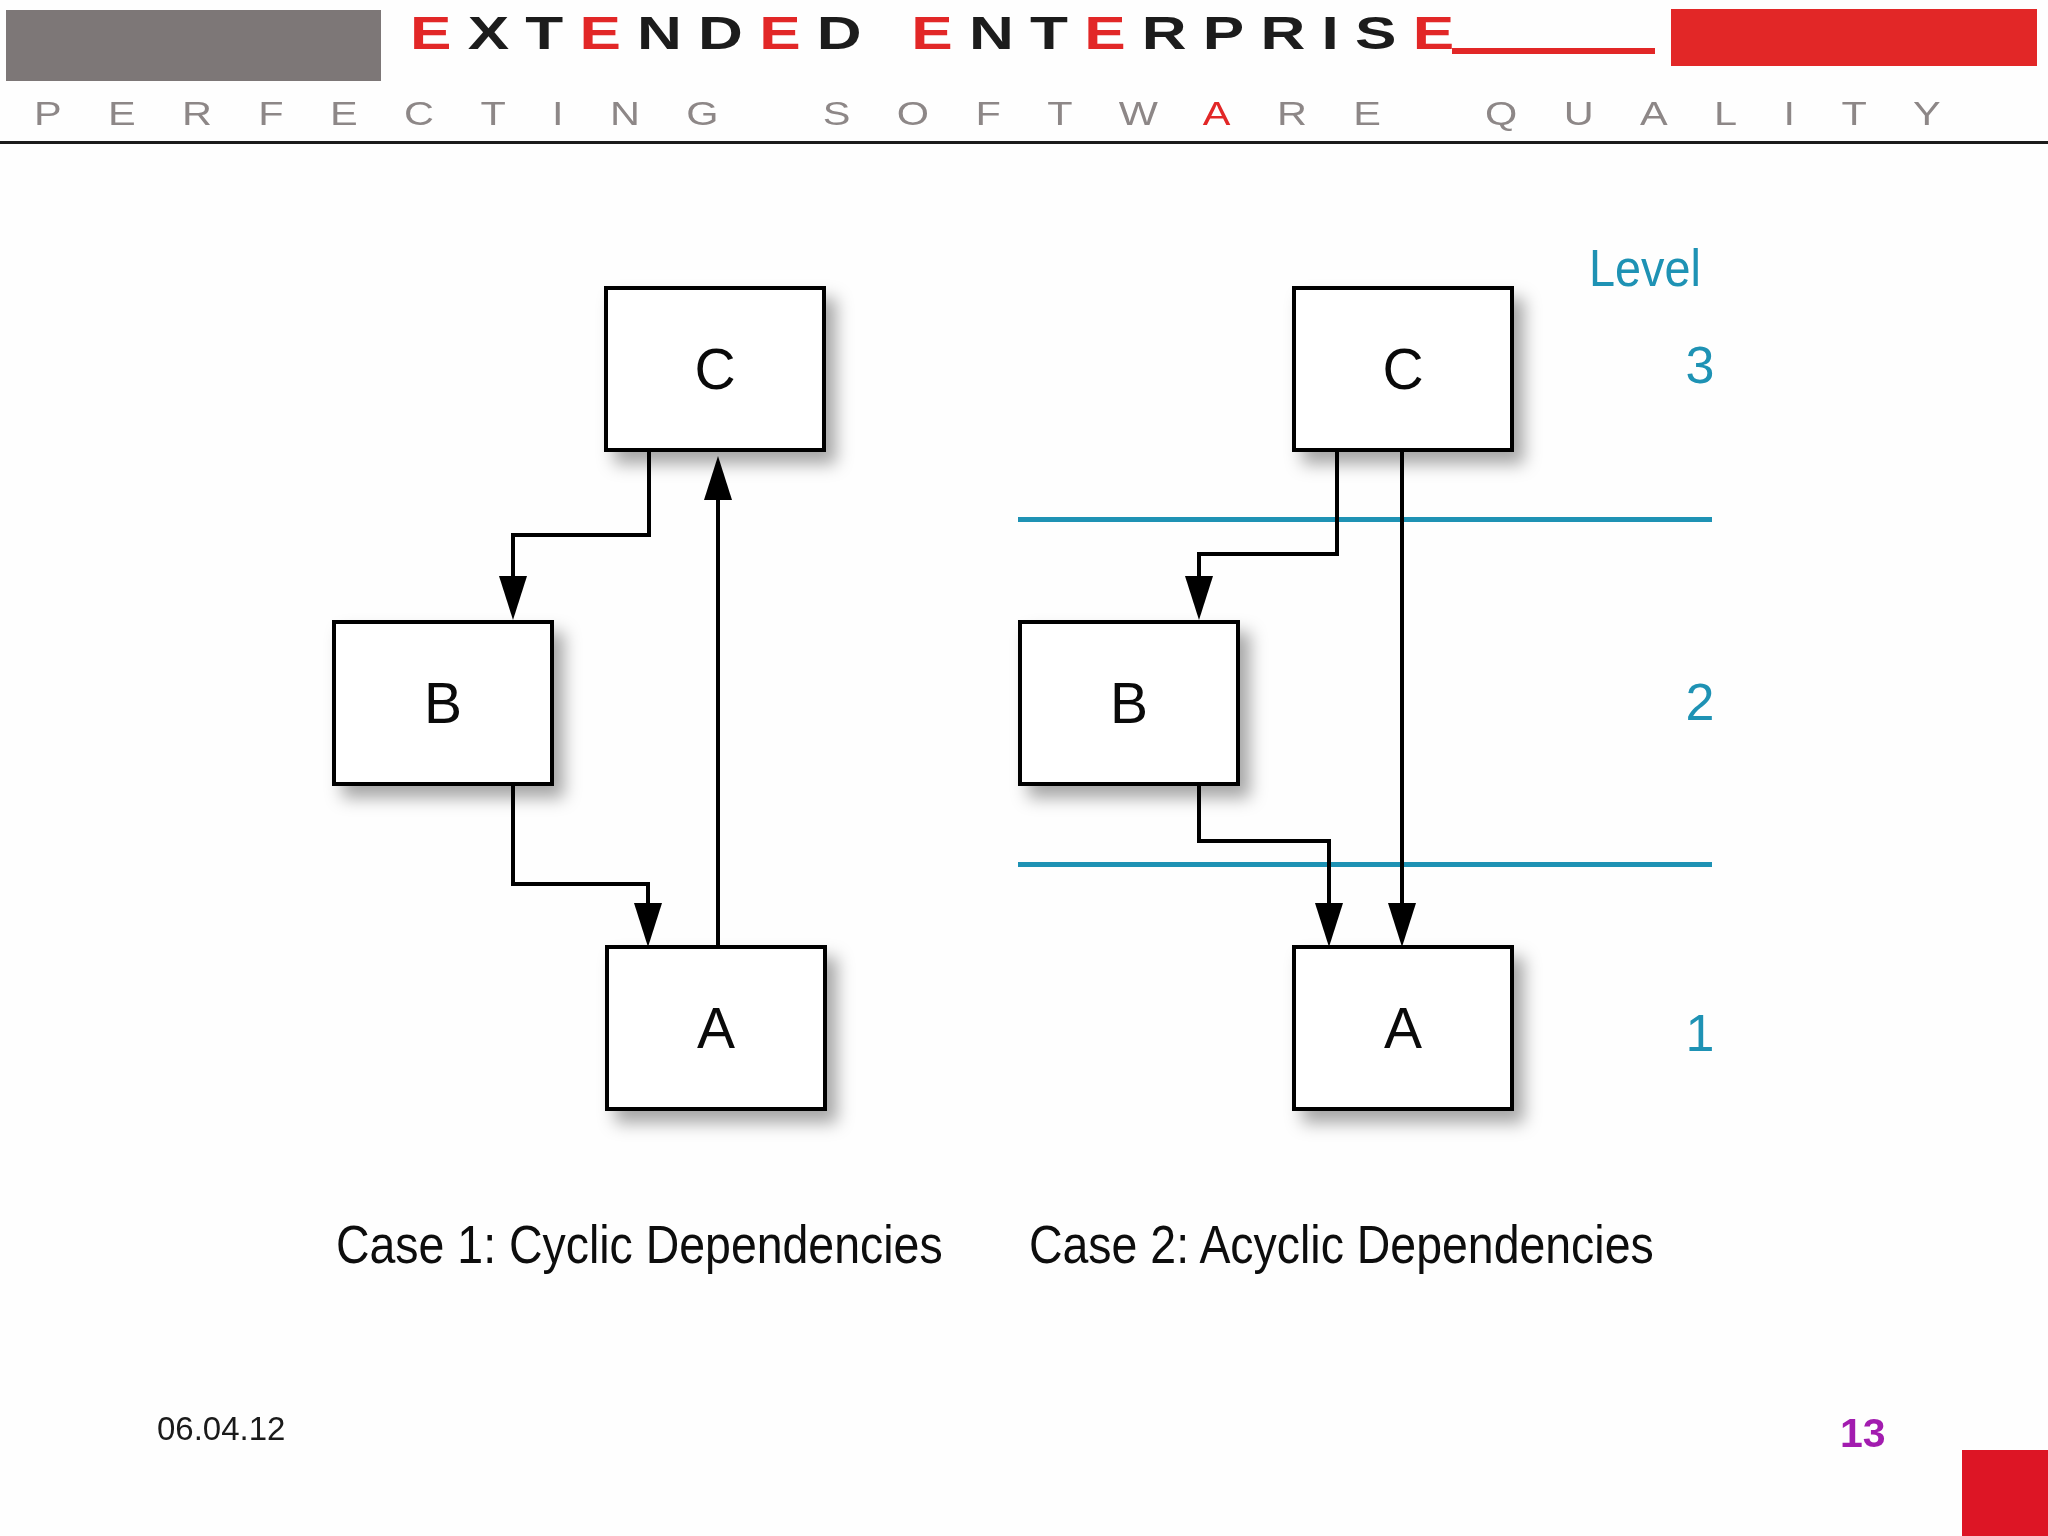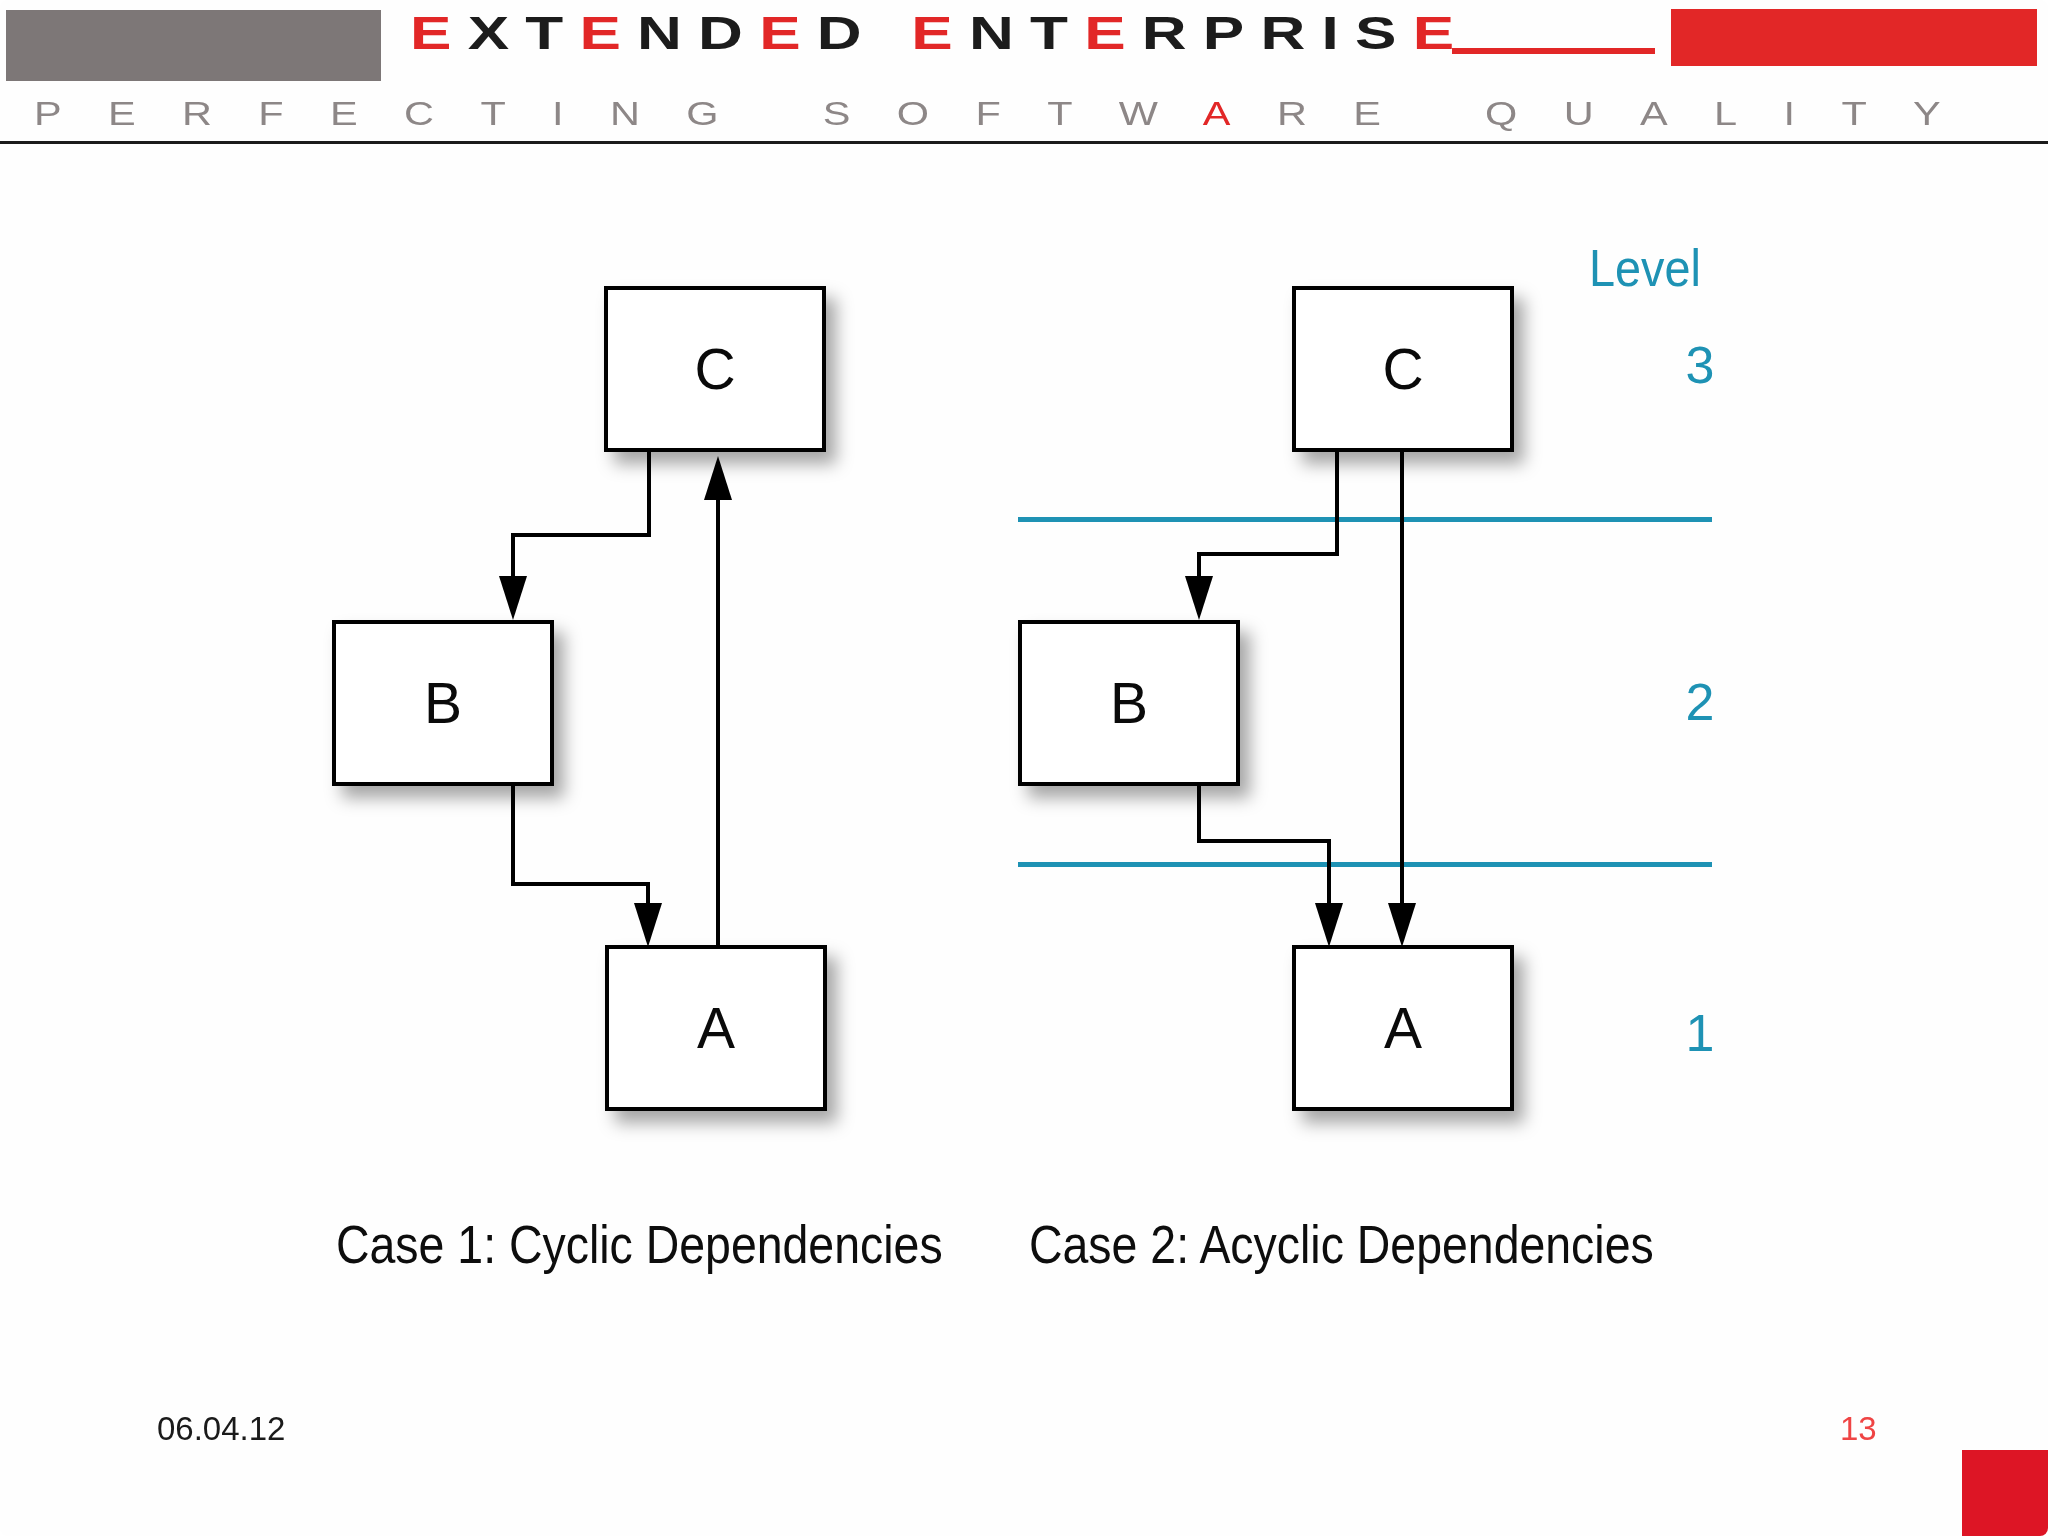--- a/index.html
+++ b/index.html
@@ -1,17 +1,17 @@
 <!DOCTYPE html>
 <html><head>
 <meta charset="utf-8">
 <style>
   html,body{margin:0;padding:0;background:#fff;}
   .slide{position:relative;width:2048px;height:1536px;background:#fefefe;overflow:hidden;
-         font-family:"Liberation Sans", sans-serif;color:#111;border-radius:8px;}
+         font-family:"Liberation Sans", sans-serif;color:#111;}
 
   
   .gray-block{position:absolute;left:6px;top:10px;width:375px;height:71px;background:var(--logo-gray);}
   .red-block{position:absolute;left:1671px;top:9px;width:366px;height:57px;background:var(--logo-red);}
   .brand{position:absolute;left:410px;top:6px;font-size:46px;font-weight:bold;letter-spacing:12px;
          transform:scaleX(1.35);transform-origin:left top;white-space:nowrap;color:#1c1c1c;}
   .brand-underline{position:absolute;left:1452px;top:48px;width:203px;height:6px;background:var(--logo-red);}
   .tagline{position:absolute;left:34px;top:94px;font-size:34px;letter-spacing:38px;white-space:nowrap;
            transform:scaleX(1.22);transform-origin:left top;color:var(--tagline-gray);}
   .tagline .accent{color:var(--logo-red);}
@@ -28,21 +28,21 @@
             border-right:14px solid transparent;border-bottom:44px solid #000;}
   .teal-line{position:absolute;left:1018px;width:694px;height:5px;background:var(--teal);}
   .teal-text{position:absolute;color:var(--teal);font-size:52px;white-space:nowrap;}
   .level-num{width:40px;text-align:center;}
 
   .caption{position:absolute;top:1213px;font-size:54px;white-space:nowrap;color:#0d0d0d;
            transform:scaleX(0.86);transform-origin:left top;}
 
   
   .footer-date{position:absolute;left:157px;top:1410px;font-size:33px;color:#1a1a1a;}
-  .page-number{position:absolute;left:1840px;top:1410px;font-size:33px;color:#ef4444;}
+  .page-number{position:absolute;left:1840px;top:1410px;font-size:41px;color:#a21caf;font-weight:bold;}
   .corner-red-square{position:absolute;left:1962px;top:1450px;width:86px;height:86px;background:var(--corner-red);}
 </style>
 </head>
 <body>
 
 <div class="slide" style="--logo-red: #E22727; --corner-red: #DD1525; --logo-gray: #7D7777; --tagline-gray: #8D8787; --teal: #1E92B4;">
 
   <div class="gray-block"></div>
   <div class="brand"><span style="color: rgb(226, 39, 39);">E</span><span>X</span><span>T</span><span style="color: rgb(226, 39, 39);">E</span><span>N</span><span>D</span><span style="color: rgb(226, 39, 39);">E</span><span>D</span><span> </span><span style="color: rgb(226, 39, 39);">E</span><span>N</span><span>T</span><span style="color: rgb(226, 39, 39);">E</span><span>R</span><span>P</span><span>R</span><span>I</span><span>S</span><span style="color: rgb(226, 39, 39);">E</span></div>
   <div class="brand-underline"></div>

